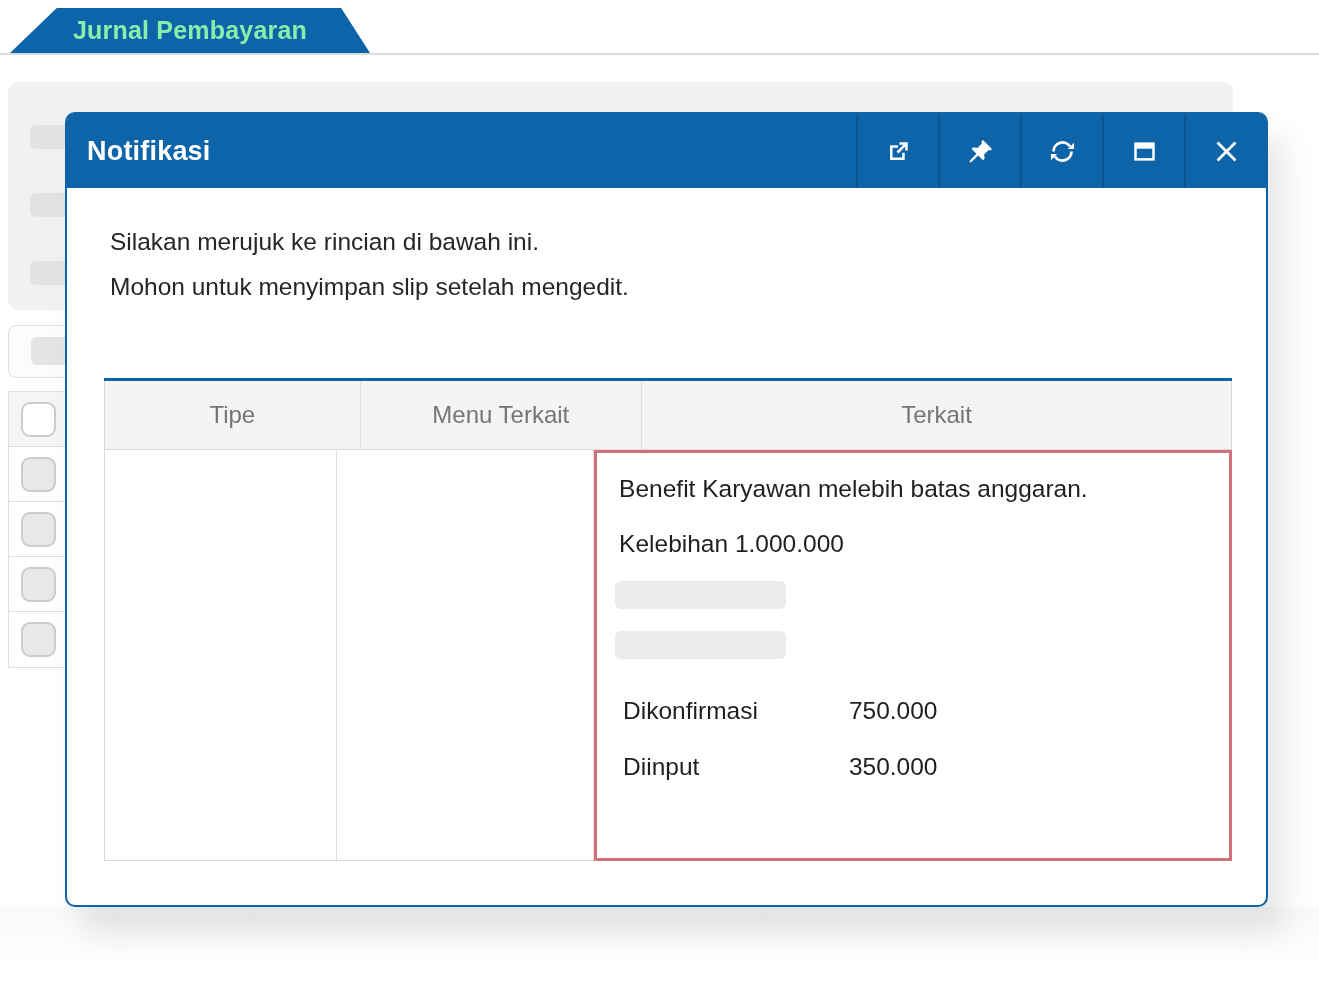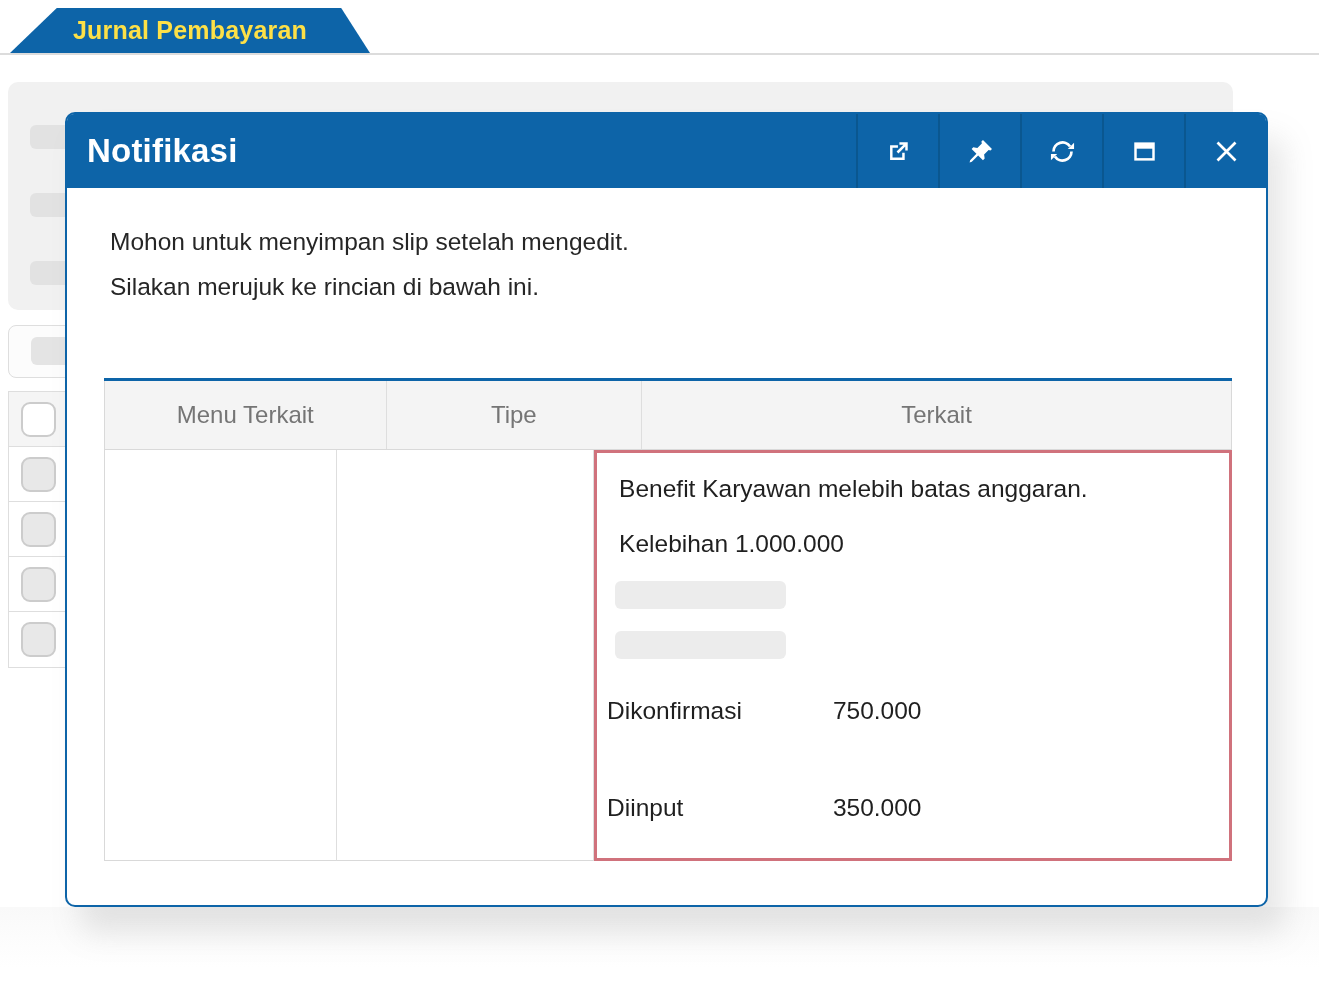--- a/index.html
+++ b/index.html
@@ -12,21 +12,21 @@
     color:#222;
   }
 
   
   .top-tab {
     position:absolute; left:10px; top:8px;
     width:360px; height:45px;
     background:#0d64a8;
     clip-path:polygon(0 100%, 13% 0, 92% 0, 100% 100%);
     display:flex; align-items:center; justify-content:center;
-    color:#fde047; font-size:25px; font-weight:bold;
+    color:#86efac; font-size:25px; font-weight:bold;
     letter-spacing:0.2px;
     cursor:pointer;
   }
   .top-rule {
     position:absolute; left:0; top:53px; width:1319px; height:2px;
     background:#dcdcdc;
   }
 
   
   .bg-panel {
@@ -84,21 +84,21 @@
   }
   .dialog-header {
     height:74px; background:#0d64a8;
     border-radius:7px 7px 0 0;
     display:flex; align-items:stretch;
   }
   .dialog-title {
     flex:1;
     display:flex; align-items:center;
     padding-left:20px;
-    color:#fff; font-size:33px; font-weight:bold;
+    color:#fff; font-size:27px; font-weight:bold;
     letter-spacing:0.2px;
   }
   .hdr-btn {
     width:82px;
     display:flex; align-items:center; justify-content:center;
     border-left:2px solid #0a5790;
     cursor:pointer;
   }
   .hdr-btn svg { width:27px; height:27px; display:block; }
 
@@ -155,25 +155,25 @@
   .reason-line.l2 { top:77px; }
 
   .skel-bar {
     position:absolute; left:18px; width:171px; height:28px;
     background:#ececec; border-radius:6px;
   }
   .skel-bar.b1 { top:128px; }
   .skel-bar.b2 { top:178px; }
 
   .detail-row {
-    position:absolute; left:10px;
+    position:absolute; left:26px;
     font-size:24.5px; color:#1f1f1f; white-space:nowrap;
   }
   .detail-row.r1 { top:244px; }
-  .detail-row.r2 { top:300px;margin-top:41px; }
+  .detail-row.r2 { top:300px; }
   .detail-row.r3 { top:355px; }
   .detail-label { display:inline-block; width:219px; }
 
   
   .bottom-fade {
     position:absolute; left:0; top:907px; width:1319px; height:76px;
     background:linear-gradient(180deg, #f4f4f4 0%, #ffffff 80%);
     opacity:0.55;
   }
 </style>
@@ -260,30 +260,30 @@
     <div class="hdr-btn">
       <span>
         <svg viewBox="0 0 24 24" width="27" height="27">
           <path d="M4 4 L20 20 M20 4 L4 20" stroke="#fff" stroke-width="2.4"></path>
         </svg>
       </span>
     </div>
   </div>
 
   <div class="messages">
+    <div>Silakan merujuk ke rincian di bawah ini.</div>
     <div>Mohon untuk menyimpan slip setelah mengedit.</div>
-    <div>Silakan merujuk ke rincian di bawah ini.</div>
   </div>
 
   <div class="ntable">
     <div class="ntable-topbar"></div>
 
     <div class="ntable-head">
+      <div class="th tipe">Tipe</div>
       <div class="th menu">Menu Terkait</div>
-      <div class="th tipe">Tipe</div>
       <div class="th alasan">Terkait</div>
     </div>
 
     <div class="ntable-body">
       <div class="td tipe"></div>
       <div class="td menu"></div>
       <div class="td alasan">
 
         <div class="reason-line l1">Benefit Karyawan melebih batas anggaran.</div>
         <div class="reason-line l2">Kelebihan 1.000.000</div>

